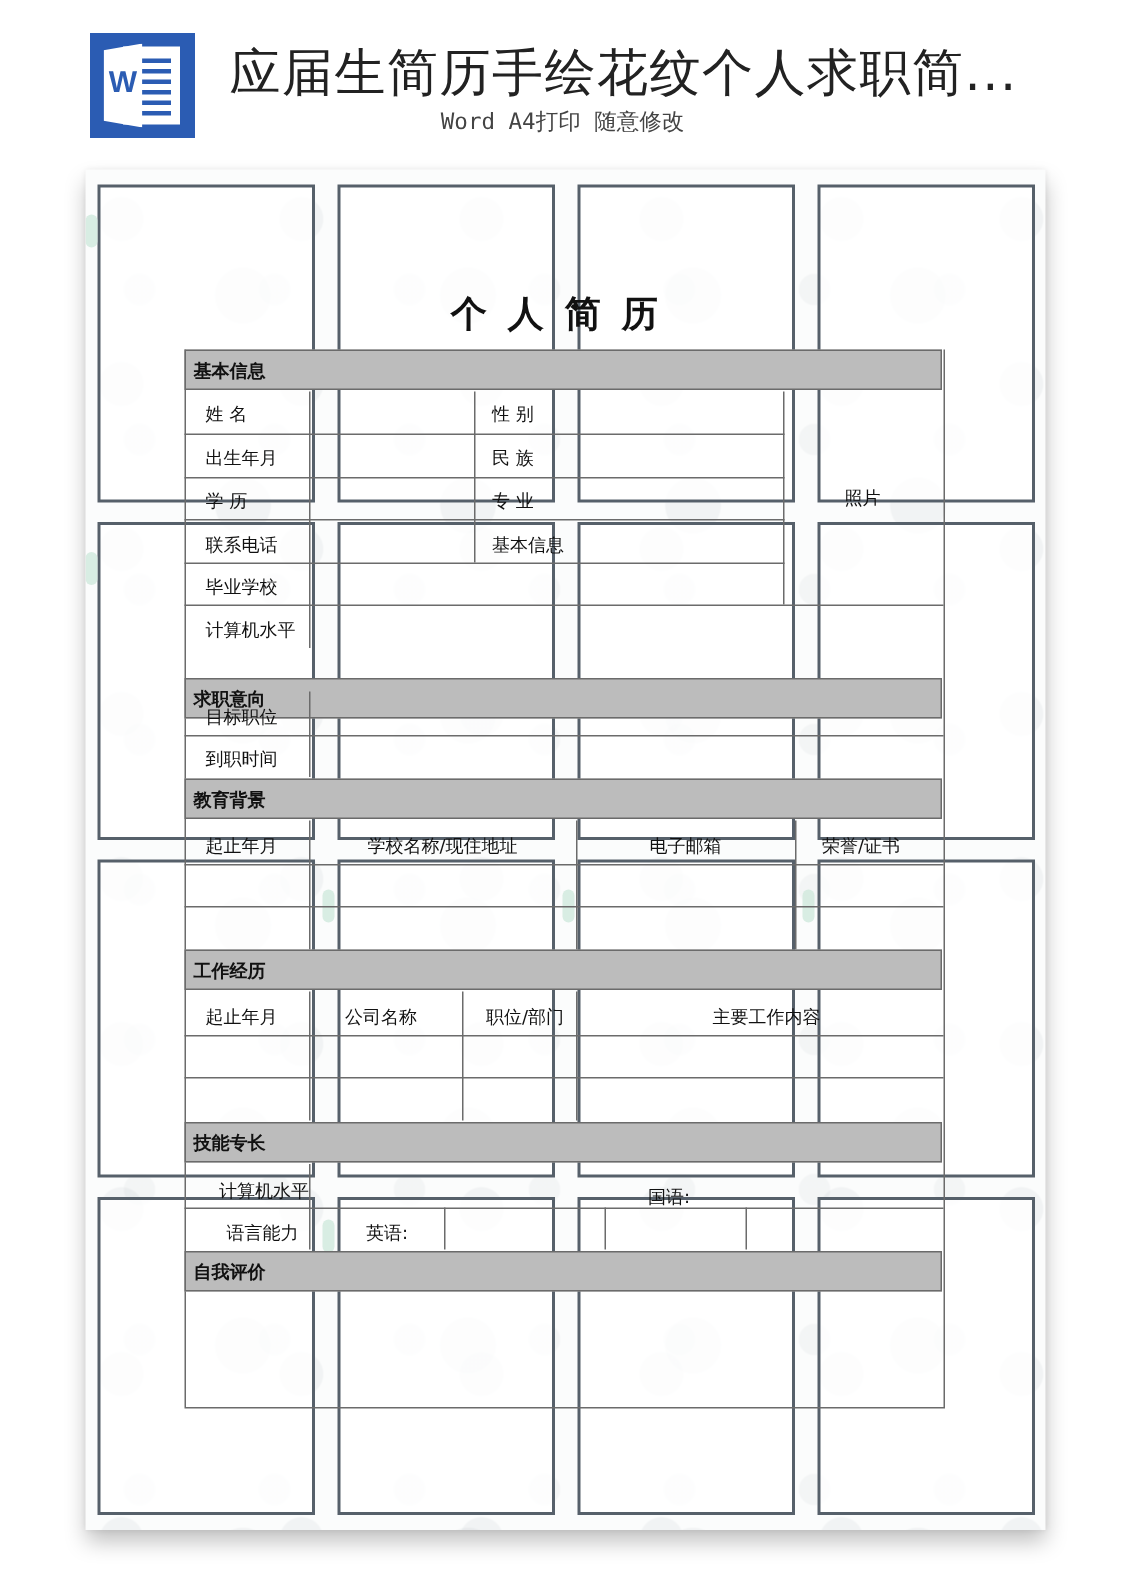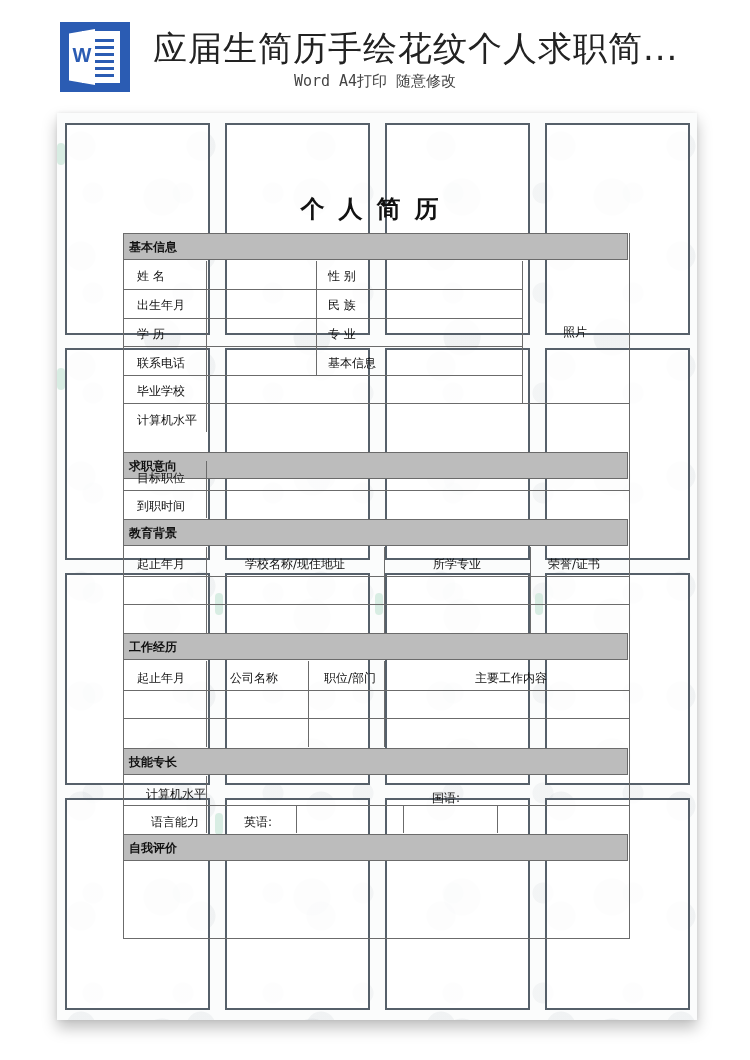--- a/index.html
+++ b/index.html
@@ -174,21 +174,21 @@
 <div class="cell" style="left:208px;top:492px;width:418px"></div>
 
 <div class="bar" style="top:519px">教育背景</div>
 <div class="vline" style="left:206px;top:547px;height:86px"></div>
 <div class="vline" style="left:384px;top:547px;height:86px"></div>
 <div class="vline" style="left:530px;top:547px;height:86px"></div>
 <div class="hline" style="left:123px;top:576px;width:506px"></div>
 <div class="hline" style="left:123px;top:604px;width:506px"></div>
 <div class="cell" style="left:137px;top:550px">起止年月</div>
 <div class="cell" style="left:245px;top:550px">学校名称/现住地址</div>
-<div class="cell" style="left:433px;top:550px">所学专业</div>
+<div class="cell" style="left:433px;top:550px">电子邮箱</div>
 <div class="cell" style="left:548px;top:550px">荣誉/证书</div>
 
 <div class="bar" style="top:633px">工作经历</div>
 <div class="vline" style="left:206px;top:661px;height:86px"></div>
 <div class="vline" style="left:308px;top:661px;height:86px"></div>
 <div class="vline" style="left:384px;top:661px;height:86px"></div>
 <div class="hline" style="left:123px;top:690px;width:506px"></div>
 <div class="hline" style="left:123px;top:718px;width:506px"></div>
 <div class="cell" style="left:137px;top:664px">起止年月</div>
 <div class="cell" style="left:230px;top:664px">公司名称</div>

